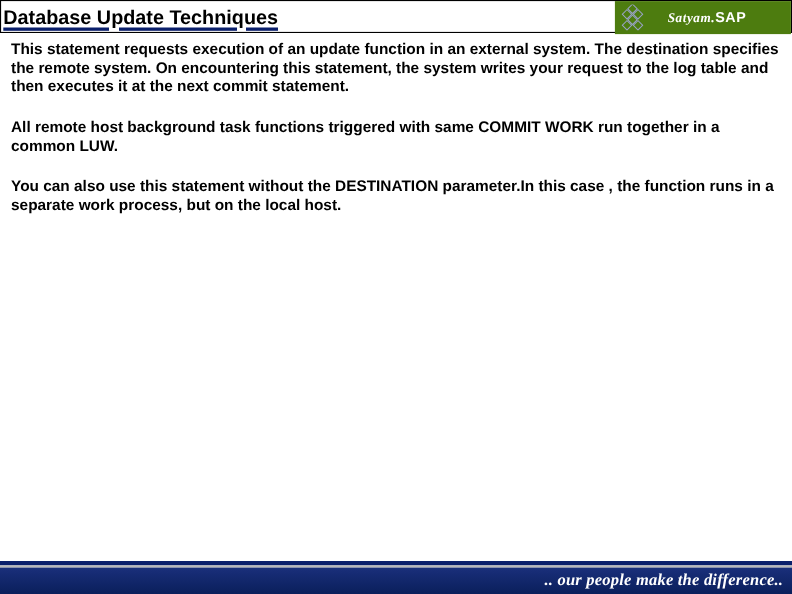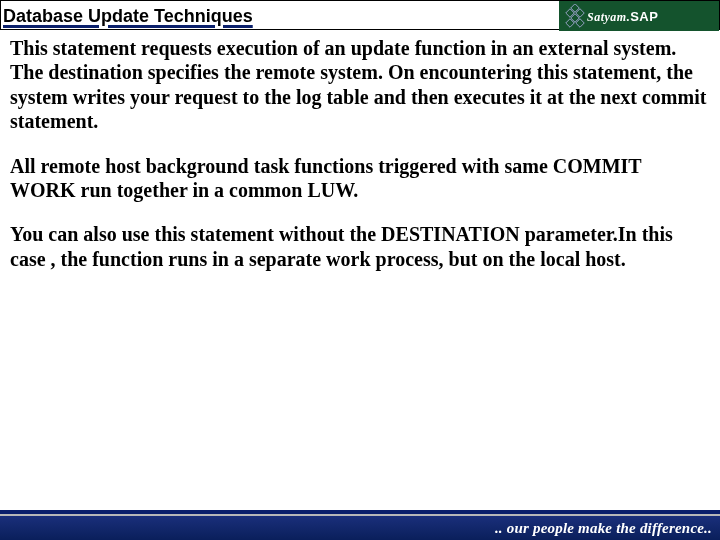--- a/index.html
+++ b/index.html
@@ -5,31 +5,31 @@
   * { margin: 0; padding: 0; box-sizing: border-box; }
   html, body { width: 720px; height: 540px; font-family: Arial, Helvetica, sans-serif; background: #fff; overflow: hidden; }
   .slide { position: relative; width: 652px; height: 540px; background: #fff; }
 
   
   .header { position: absolute; top: 0; left: 0; width: 720px; height: 30px; background: #fff; border: 1px solid #000; }
   .header-title-box { position: absolute; top: 0; left: 0; height: 28px; display: flex; align-items: center; }
   .header-title { font-size: 18px; font-weight: bold; color: #000; padding: 2px 4px 0 2px; text-decoration: underline; text-decoration-color: #0a1f6b; text-decoration-thickness: 3px; text-underline-offset: 3px; white-space: nowrap; }
   .title-underline-extra { position: absolute; left: 280px; top: 22px; width: 0; height: 3px; background: #0a1f6b; }
 
-  .logo-band { position: absolute; top: 0; right: 0; height: 30px; width: 160px; background: #14532d; display: flex; align-items: center; justify-content: flex-start; gap: 0; padding-left: 4px; }
+  .logo-band { position: absolute; top: 0; right: 0; height: 30px; width: 160px; background: #4d7c0f; display: flex; align-items: center; justify-content: flex-start; gap: 20px; padding-left: 4px; }
   .diamond-stack {
     width: 24px; height: 24px; position: relative;
   }
   .diamond-stack svg { width: 24px; height: 24px; display: block; }
   .brand1 { color: #fff; font-family: Georgia, 'Times New Roman', serif; font-style: italic; font-weight: bold; font-size: 12px; letter-spacing: .5px; }
   .brand2 { color: #fff; font-family: Arial, Helvetica, sans-serif; font-weight: bold; font-size: 13px; letter-spacing: .5px; }
 
   
   .body { position: absolute; top: 36px; left: 10px; width: 700px; }
-  .para { font-size: 20px; font-weight: bold; color: #000; line-height: 1.22; margin-bottom: 20px; font-family: Liberation Serif, serif; }
+  .para { font-size: 14px; font-weight: bold; color: #000; line-height: 1.22; margin-bottom: 20px; }
 
   
   .footer { position: absolute; left: 0; bottom: 0; width: 720px; height: 30px; }
   .footer-top { position: absolute; top: 0; left: 0; width: 720px; height: 4px; background: #0a1f6b; }
   .footer-mid { position: absolute; top: 4px; left: 0; width: 720px; height: 2px; background: #b8b8b8; }
   .footer-main { position: absolute; top: 6px; left: 0; width: 720px; height: 24px; background: linear-gradient(#1a2f7b, #0a1f5b); display: flex; align-items: center; justify-content: flex-end; padding-right: 8px; }
   .tagline { color: #fff; font-style: italic; font-weight: bold; font-family: Georgia, 'Times New Roman', serif; font-size: 15px; letter-spacing: .2px; }
 </style>
 </head>
 <body>

